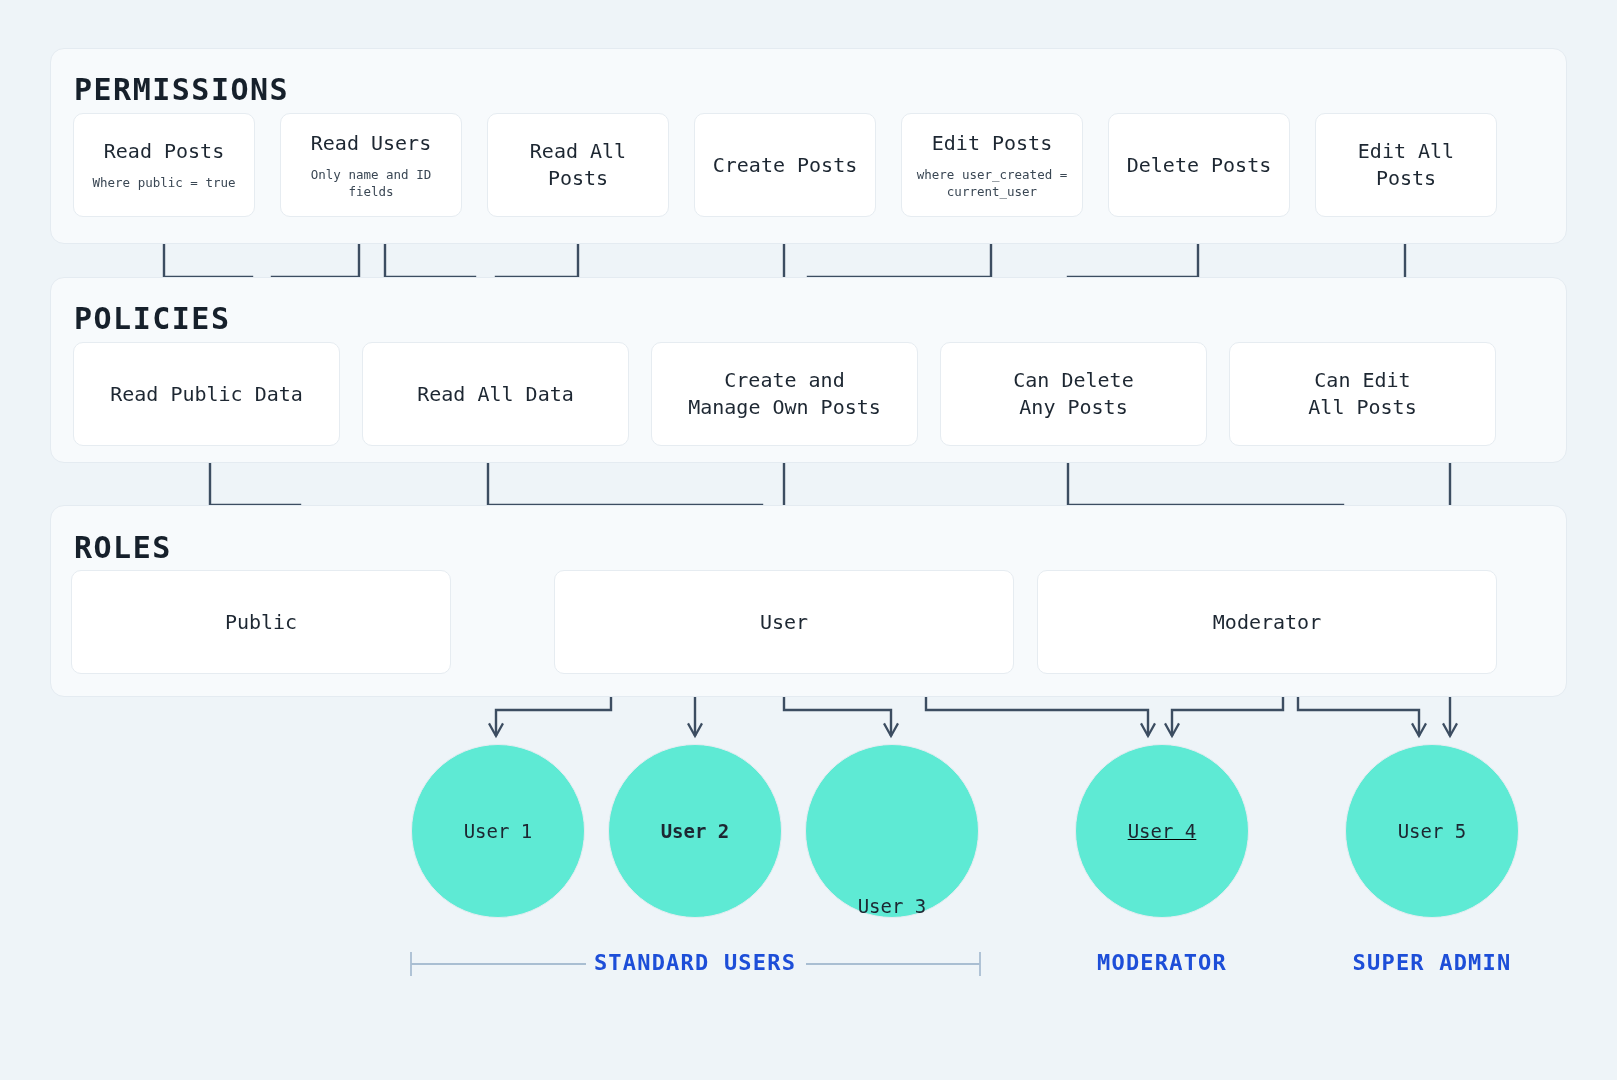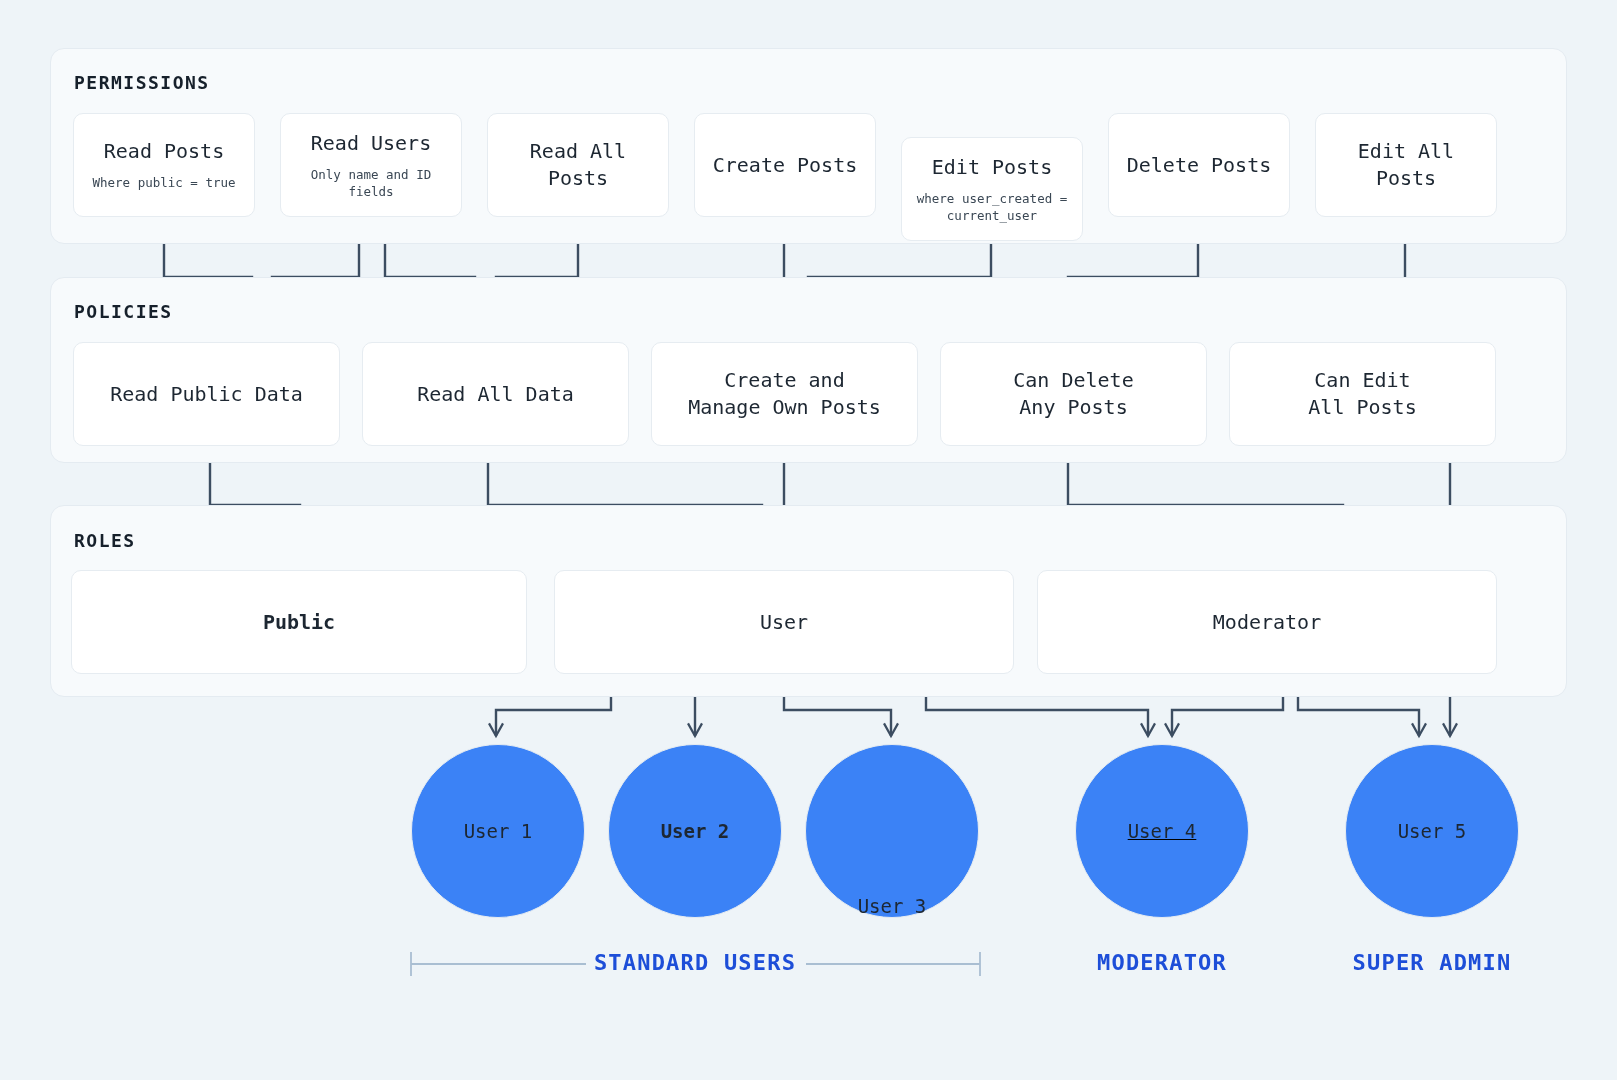--- a/index.html
+++ b/index.html
@@ -26,21 +26,21 @@
   .section {
     position: absolute;
     background: #f7fafc;
     border: 1px solid #e4ebf1;
     border-radius: 14px;
     box-sizing: border-box;
   }
   .section-title {
     position: absolute;
     font-family: "DejaVu Sans Mono", "Liberation Mono", monospace;
-    font-size: 18px;
+    font-size: 30px;
     font-weight: bold;
     letter-spacing: 1.5px;
     color: #16202b;
     text-align: right;
   }
 
   #sec-permissions { left: 50px;  top: 48px;  width: 1517px; height: 196px; }
   #sec-policies    { left: 50px;  top: 277px; width: 1517px; height: 186px; }
   #sec-roles       { left: 50px;  top: 505px; width: 1517px; height: 192px; }
 
@@ -77,46 +77,46 @@
     margin-top: 9px;
     white-space: pre-line;
   }
 
   
   .perm { top: 113px; height: 104px; }
   #perm-0 { left: 73px;   width: 182px; }
   #perm-1 { left: 280px;  width: 182px; }
   #perm-2 { left: 487px;  width: 182px; }
   #perm-3 { left: 694px;  width: 182px; }
-  #perm-4 { left: 901px;  width: 182px; margin-top: 24px; }
+  #perm-4 { left: 901px;  width: 182px; }
   #perm-5 { left: 1108px; width: 182px; }
   #perm-6 { left: 1315px; width: 182px; }
 
   
   .policy { top: 342px; height: 104px; }
   #policy-0 { left: 73px;   width: 267px; }
   #policy-1 { left: 362px;  width: 267px; align-items: center; }
   #policy-2 { left: 651px;  width: 267px; }
   #policy-3 { left: 940px;  width: 267px; }
   #policy-4 { left: 1229px; width: 267px; }
 
   
   .role { top: 570px; height: 104px; }
   .role .node-label { font-size: 20px; }
-  #role-0 { left: 71px;   width: 456px; font-weight: bold; }
+  #role-0 { left: 71px;   width: 380px; }
   #role-1 { left: 554px;  width: 460px; }
   #role-2 { left: 1037px; width: 460px; }
 
   
   .user-circle {
     position: absolute;
     width: 174px;
     height: 174px;
     border-radius: 50%;
-    background: #3b82f6;
+    background: #5eead4;
     border: 1px solid #e6ecf1;
     display: flex;
     align-items: center;
     justify-content: center;
     box-sizing: border-box;
   }
   .user-circle .user-label {
     font-family: "DejaVu Sans Mono", "Liberation Mono", monospace;
     font-size: 19px;
     color: #1d2732;

